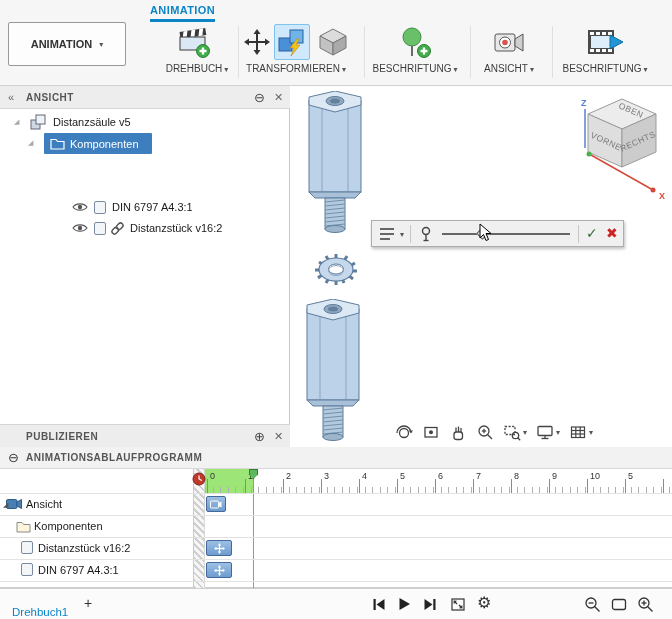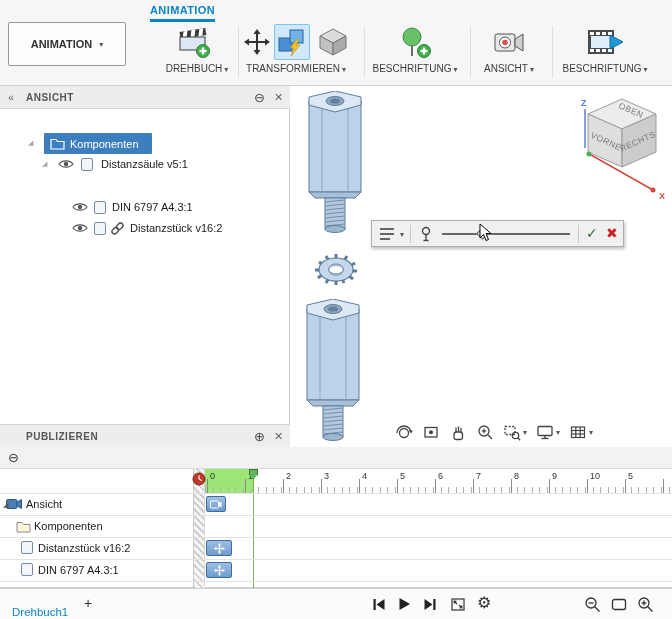--- a/index.html
+++ b/index.html
@@ -152,42 +152,39 @@
   </div>
 
   <div class="browser">
     <div class="p-head">
       <span class="i glyph" style="left:8px;top:5px;color:#666;font-size:11px">«</span>
       <span class="p-title">ANSICHT</span>
       <span class="i glyph" style="left:254px;top:4px;color:#444;font-size:13px">⊖</span>
       <span class="i glyph" style="left:274px;top:5px;color:#666;font-size:11px">✕</span>
     </div>
 
+    <div class="trow" style="top:26px">
+      <span class="tri" style="left:14px">◢</span>
+      <svg class="i" style="left:30px;top:2px" width="17" height="17" viewBox="0 0 17 17">
+        <rect x="1" y="6" width="9" height="9" fill="#cfd8e3" stroke="#667"></rect>
+        <rect x="6" y="1" width="9" height="9" fill="#eef3f8" stroke="#667"></rect>
+      </svg>
+      <span class="tlabel" style="left:53px">Distanzsäule v5</span>
+    </div>
 
     <div class="trow" style="top:47px">
       <span class="tri" style="left:28px">◢</span>
       <div class="sel">
         <svg width="15" height="13" viewBox="0 0 15 13">
           <path d="M1 2.5 h5 l1.6 2 H14 v7.5 H1 z" fill="none" stroke="#fff" stroke-width="1.2"></path>
         </svg>
         <span class="tlabel">Komponenten</span>
       </div>
     </div>
 
-    <div class="trow" style="top:68px">
-      <span class="tri" style="left:42px">◢</span>
-      <svg class="i" style="left:58px;top:3px" width="16" height="14" viewBox="0 0 16 14">
-        <path d="M1 7 C4 2.8,12 2.8,15 7 C12 11.2,4 11.2,1 7 Z" fill="none" stroke="#555" stroke-width="1.1"></path>
-        <circle cx="8" cy="7" r="2.2" fill="#555"></circle>
-      </svg>
-      <svg class="i" style="left:80px;top:3px" width="14" height="15" viewBox="0 0 14 15">
-        <rect x="1.5" y="1.5" width="11" height="12" rx="1.5" fill="#f3f6f9" stroke="#7a8aa0"></rect>
-      </svg>
-      <span class="tlabel" style="left:101px">Distanzsäule v5:1</span>
-    </div>
 
 
     <div class="trow" style="top:111px">
       <svg class="i" style="left:72px;top:3px" width="16" height="14" viewBox="0 0 16 14">
         <path d="M1 7 C4 2.8,12 2.8,15 7 C12 11.2,4 11.2,1 7 Z" fill="none" stroke="#555" stroke-width="1.1"></path>
         <circle cx="8" cy="7" r="2.2" fill="#555"></circle>
       </svg>
       <svg class="i" style="left:93px;top:3px" width="14" height="15" viewBox="0 0 14 15">
         <rect x="1.5" y="1.5" width="11" height="12" rx="1.5" fill="#f3f6f9" stroke="#7a8aa0"></rect>
       </svg>
@@ -378,20 +375,21 @@
           <line x1="2.5" y1="7.5" x2="15.5" y2="7.5"></line>
             <line x1="2.5" y1="11" x2="15.5" y2="11"></line>
         </svg>
         <span class="caret glyph">▾</span>
       </span>
     </div>
   </div>
 
   <div class="tl-head">
     <span class="i glyph" style="left:8px;top:3px;color:#333;font-size:13px">⊖</span>
+    <span class="i" style="left:26px;top:5px;font-size:10px;font-weight:bold;color:#555;letter-spacing:.5px">ANIMATIONSABLAUFPROGRAMM</span>
   </div>
 
   <div class="tl-body">
 
 
     <div class="hatch"></div>
     <svg class="i" style="left:192px;top:3px;z-index:3" width="14" height="14" viewBox="0 0 14 14">
       <circle cx="7" cy="7" r="6" fill="#c0392b" stroke="#7b241c"></circle>
       <line x1="7" y1="7" x2="7" y2="3.5" stroke="#fff" stroke-width="1.2"></line>
       <line x1="7" y1="7" x2="9.8" y2="8.5" stroke="#fff" stroke-width="1.2"></line>

